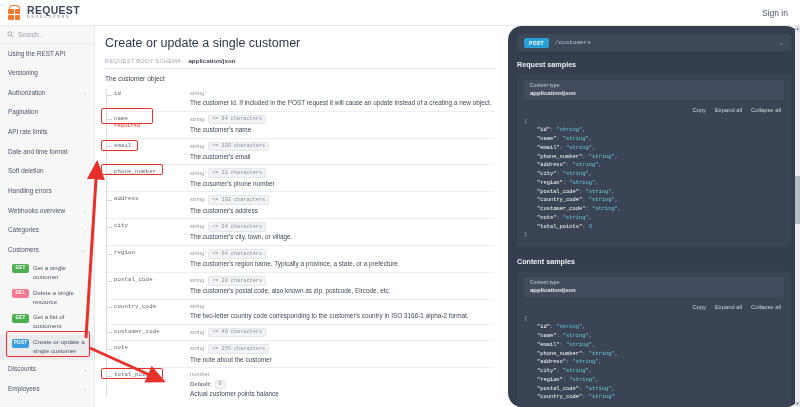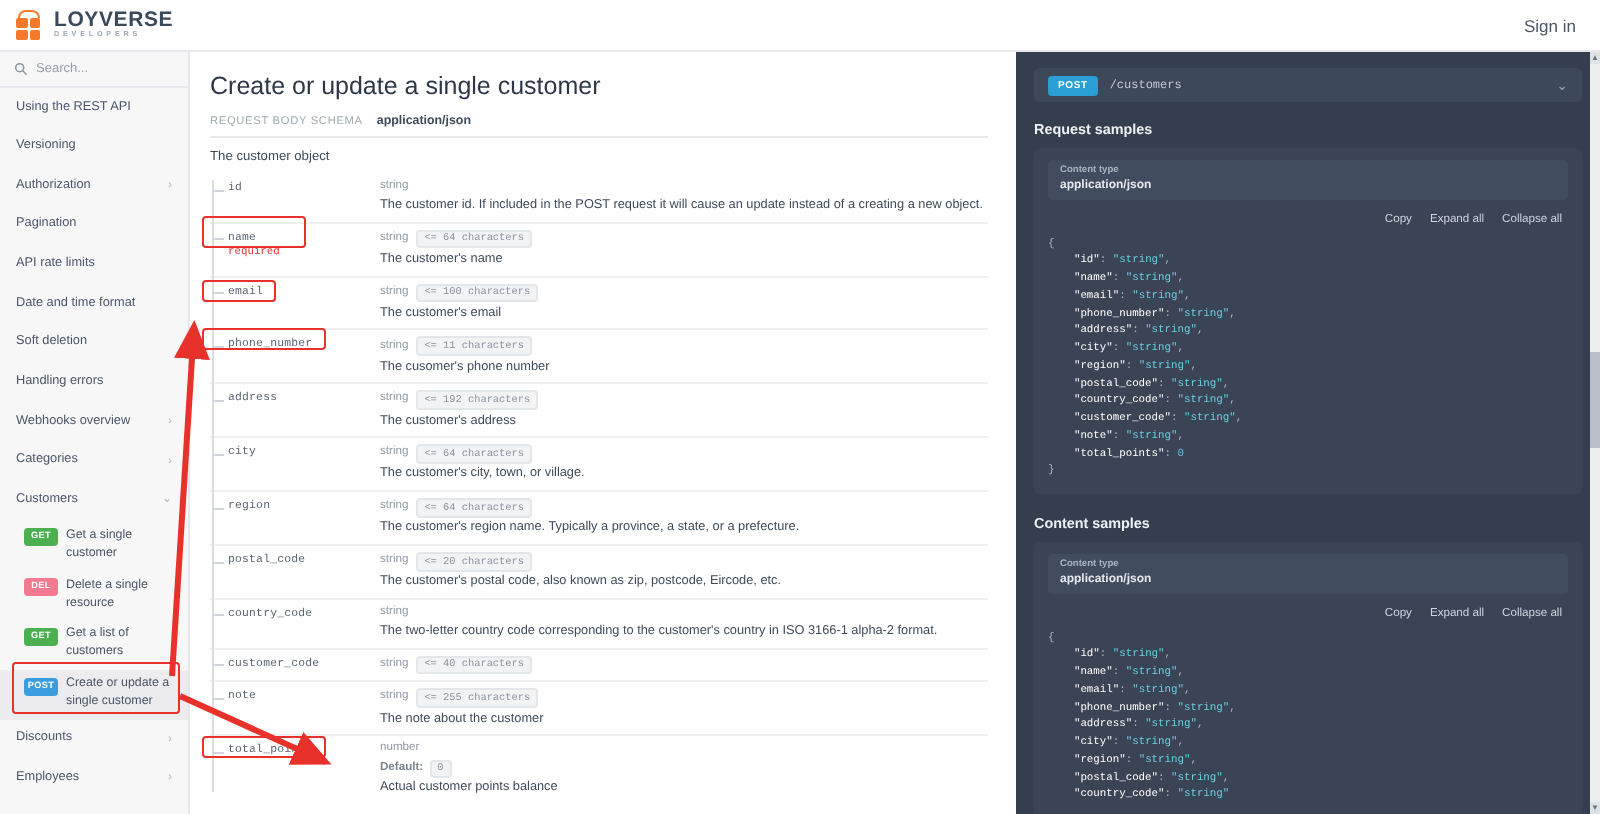--- a/index.html
+++ b/index.html
@@ -116,21 +116,21 @@
     background: #f1f3f5; border: 1px solid #e4e7ea; border-radius: 2px; padding: .5px 3px;
   }
   .ftext { font-size: 6.4px; color: #3d4a59; margin-top: 1.5px; line-height: 1.35; }
 
   
   .spine { position: absolute; left: 1px; top: 3px; bottom: 6px; width: 1px; background: #d8dee4; }
 
   
   .rightpanel {
     position: absolute; left: 508px; top: 26px; width: 292px; height: 381px;
-    background: #343e4e; overflow: hidden; padding: 8px 9px 0 9px;
+    background: #343e4e; overflow: hidden; padding: 8px 9px 0 9px; border-radius: 14px;
   }
   .endpoint-bar {
     background: #3d4858; border-radius: 3px; height: 17px;
     display: flex; align-items: center; padding: 0 7px; gap: 6px; margin-bottom: 9px;
   }
   .ep-badge {
     background: #2a9fd6; color: #fff; font-size: 5px; font-weight: bold;
     padding: 2px 5px; border-radius: 2px; letter-spacing: .3px;
   }
   .ep-path { font-family: "Liberation Mono", monospace; font-size: 6px; color: #c3cbd6; }
@@ -164,21 +164,21 @@
   <div class="topbar">
     <div class="logo-wrap">
       <div class="logo-mark">
         <div class="bow"></div>
         <div class="sq s1"></div>
           <div class="sq s2"></div>
         <div class="sq s3"></div>
           <div class="sq s4"></div>
       </div>
       <div class="logo-text">
-        <span class="logo-main">LOYVERSE</span>
+        <span class="logo-main">REQUEST</span>
         <span class="logo-sub">DEVELOPERS</span>
       </div>
     </div>
     <span class="signin">Sign in</span>
   </div>
 
   <div class="sidebar">
 
     <div class="search-row">
       <svg class="search-ico" viewBox="0 0 16 16">

